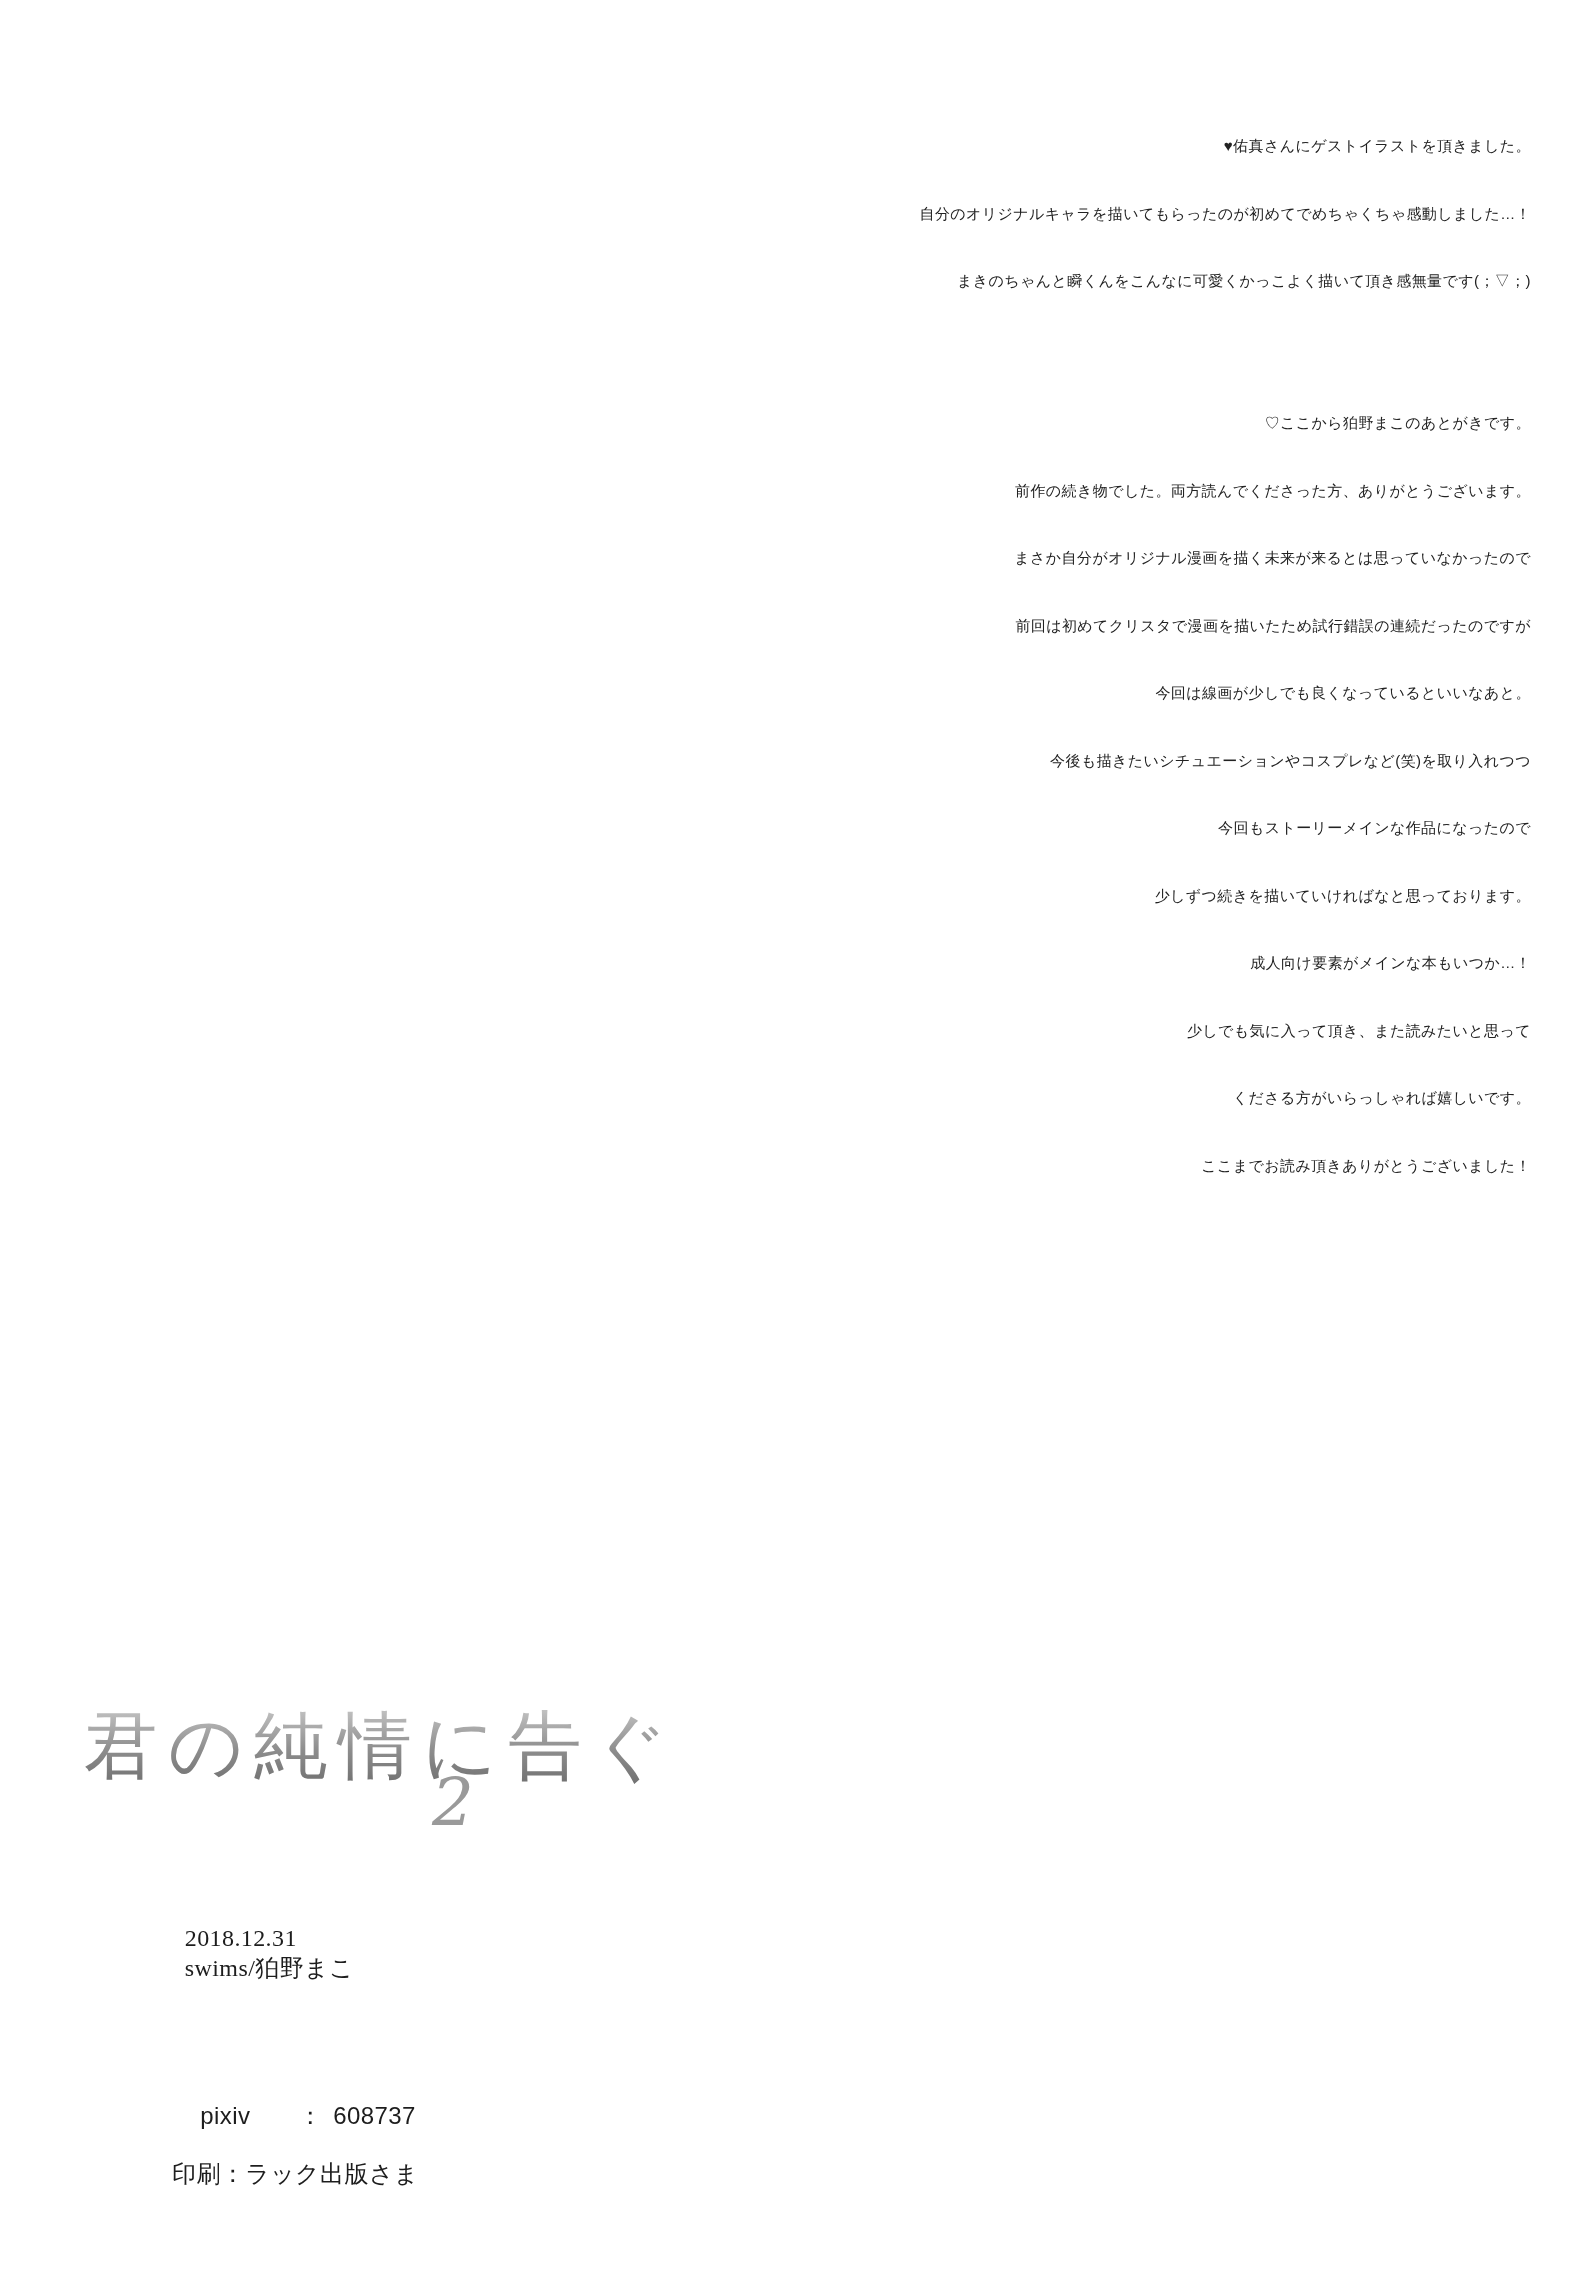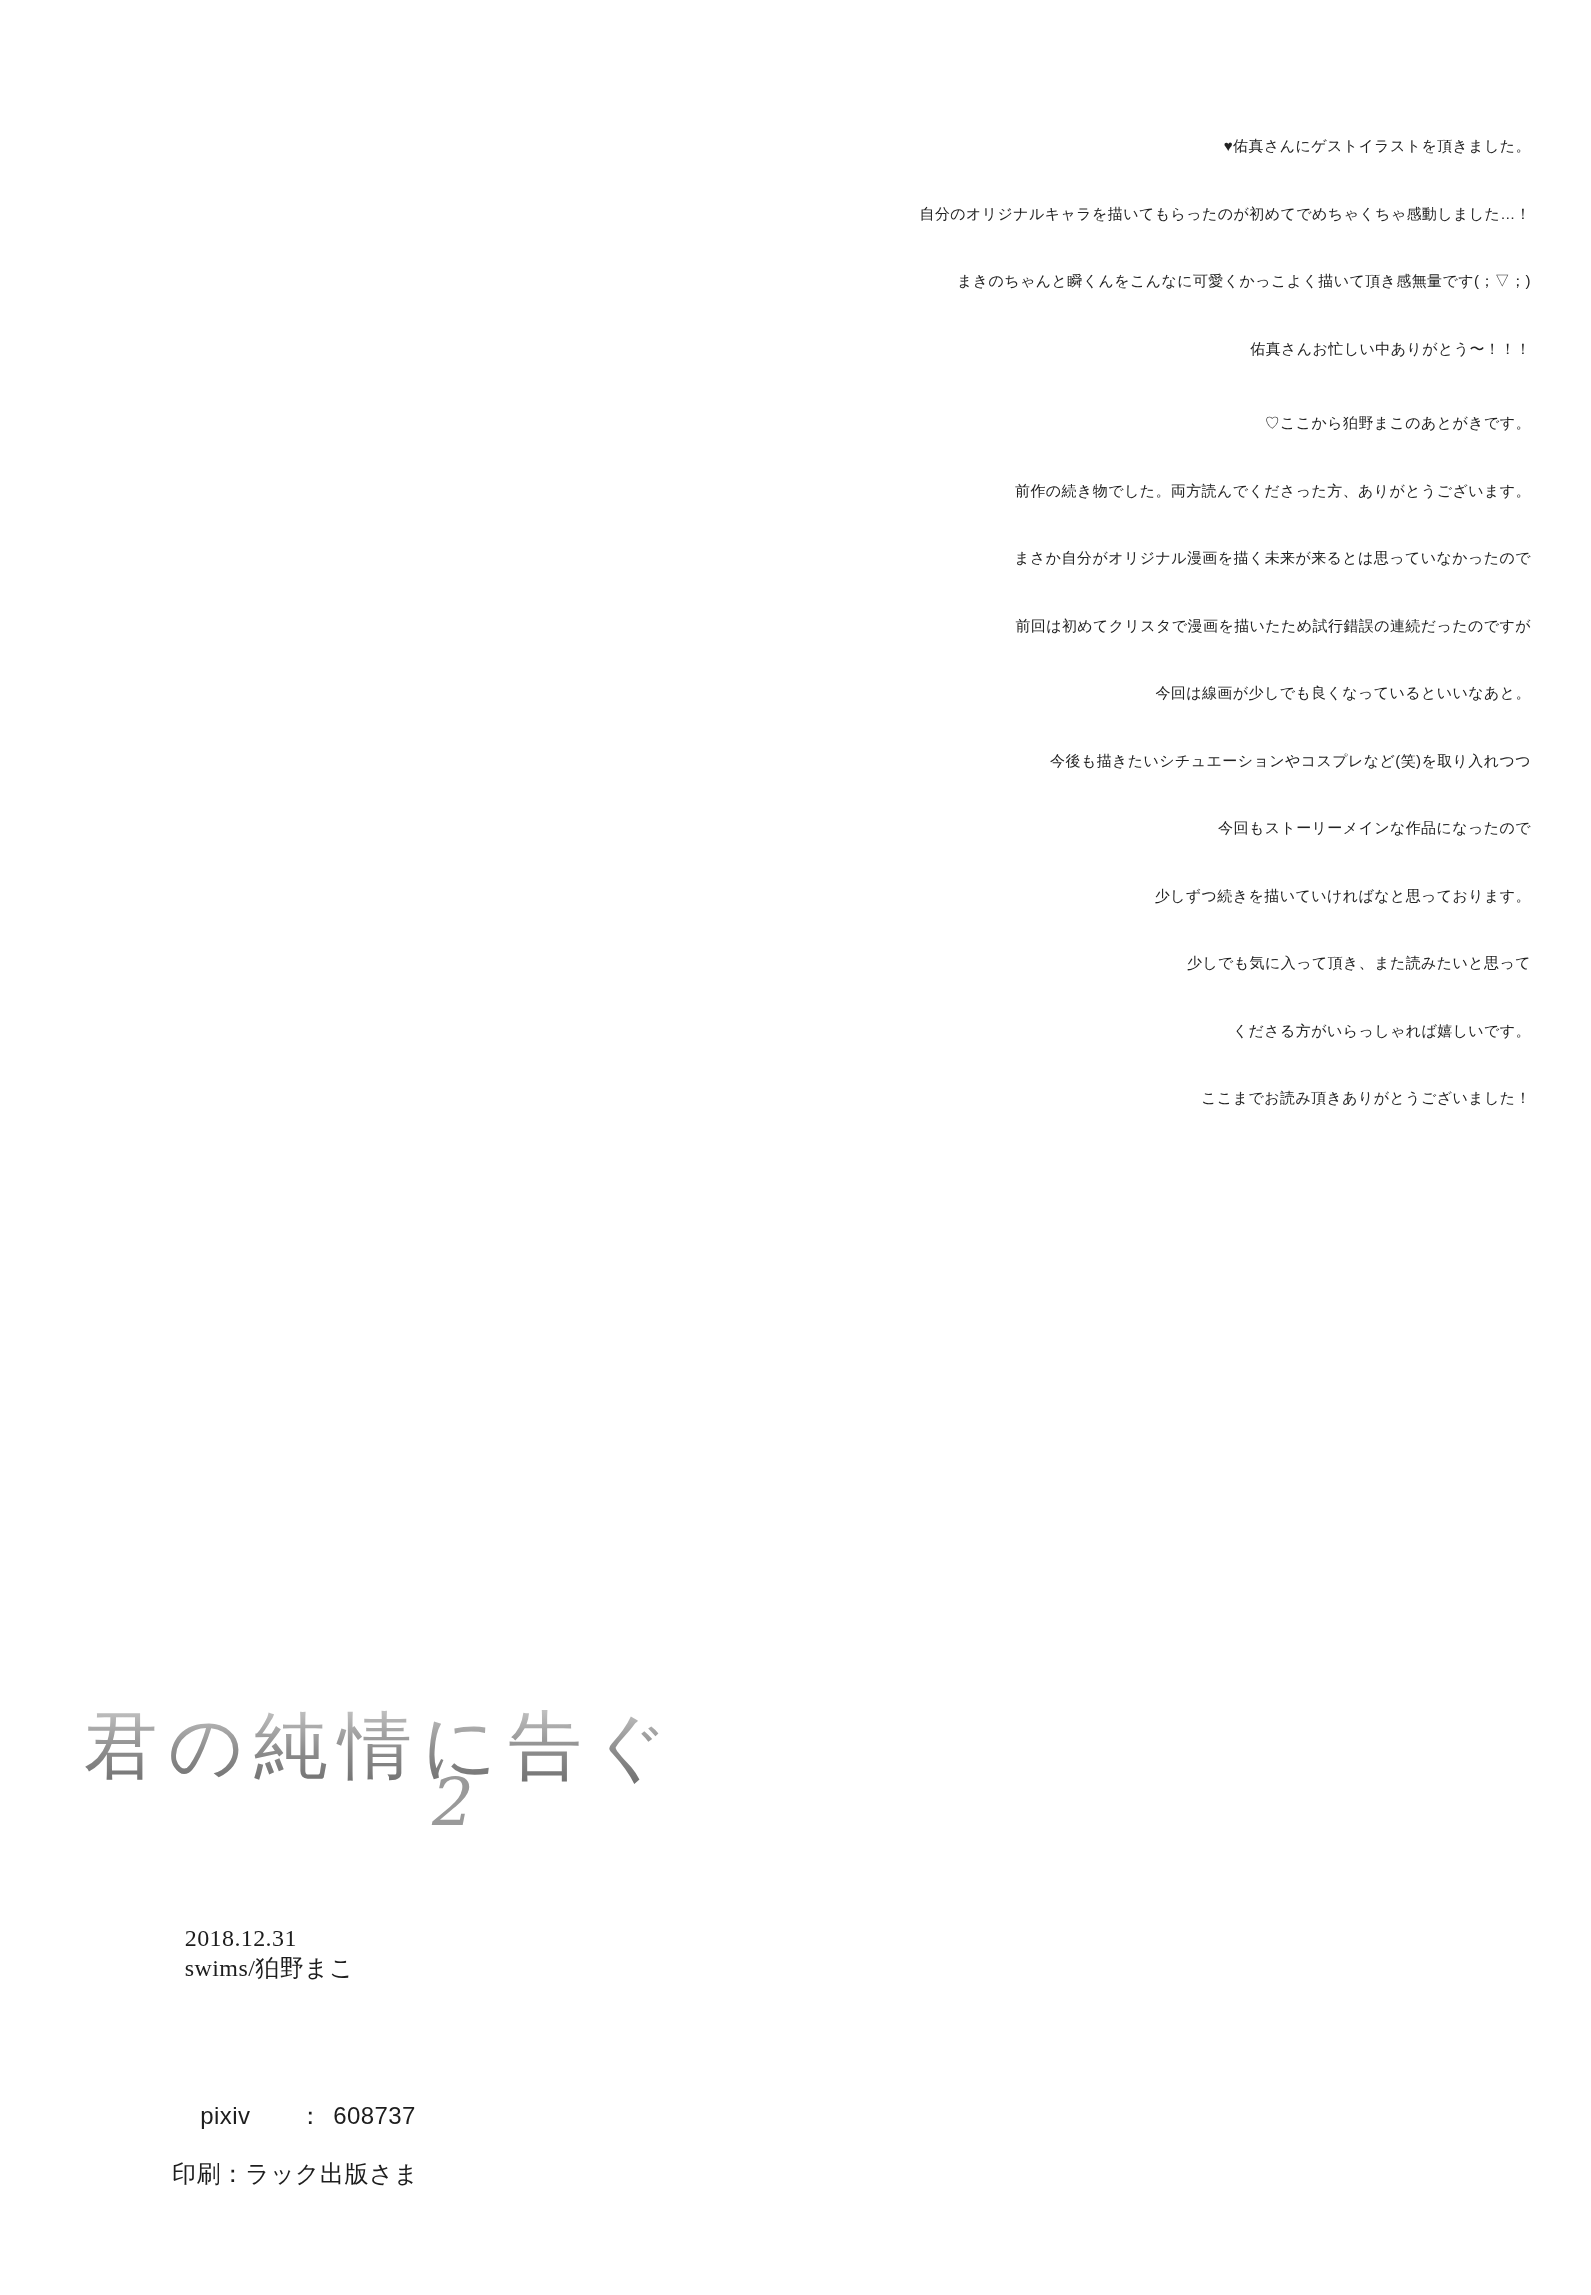--- a/index.html
+++ b/index.html
@@ -85,32 +85,32 @@
     top: 2158px;
   }
 </style>
 </head>
 <body>
 
 <div class="afterword" id="guest-block">
   <span class="line">♥佑真さんにゲストイラストを頂きました。</span>
   <span class="line">自分のオリジナルキャラを描いてもらったのが初めてでめちゃくちゃ感動しました…！</span>
   <span class="line">まきのちゃんと瞬くんをこんなに可愛くかっこよく描いて頂き感無量です(；▽；)</span>
-  <span class="line">佑真さんお忙しい中ありがとう〜！！！</span>
 </div>
 
 <div class="afterword" id="author-block">
   <span class="line">♡ここから狛野まこのあとがきです。</span>
   <span class="line">前作の続き物でした。両方読んでくださった方、ありがとうございます。</span>
   <span class="line">まさか自分がオリジナル漫画を描く未来が来るとは思っていなかったので</span>
   <span class="line">前回は初めてクリスタで漫画を描いたため試行錯誤の連続だったのですが</span>
   <span class="line">今回は線画が少しでも良くなっているといいなあと。</span>
   <span class="line">今後も描きたいシチュエーションやコスプレなど(笑)を取り入れつつ</span>
   <span class="line">今回もストーリーメインな作品になったので</span>
   <span class="line">少しずつ続きを描いていければなと思っております。</span>
+  <span class="line">成人向け要素がメインな本もいつか…！</span>
   <span class="line">少しでも気に入って頂き、また読みたいと思って</span>
   <span class="line">くださる方がいらっしゃれば嬉しいです。</span>
   <span class="line">ここまでお読み頂きありがとうございました！</span>
 </div>
 
 <div id="title-logo">
   <svg width="765" height="176" viewBox="0 0 1000 230" xmlns="http://www.w3.org/2000/svg" aria-hidden="true">
     <defs>
       <linearGradient id="inkfade" x1="0" y1="0" x2="0" y2="1">
         <stop offset="0%" stop-color="#c9c9c9"></stop>

